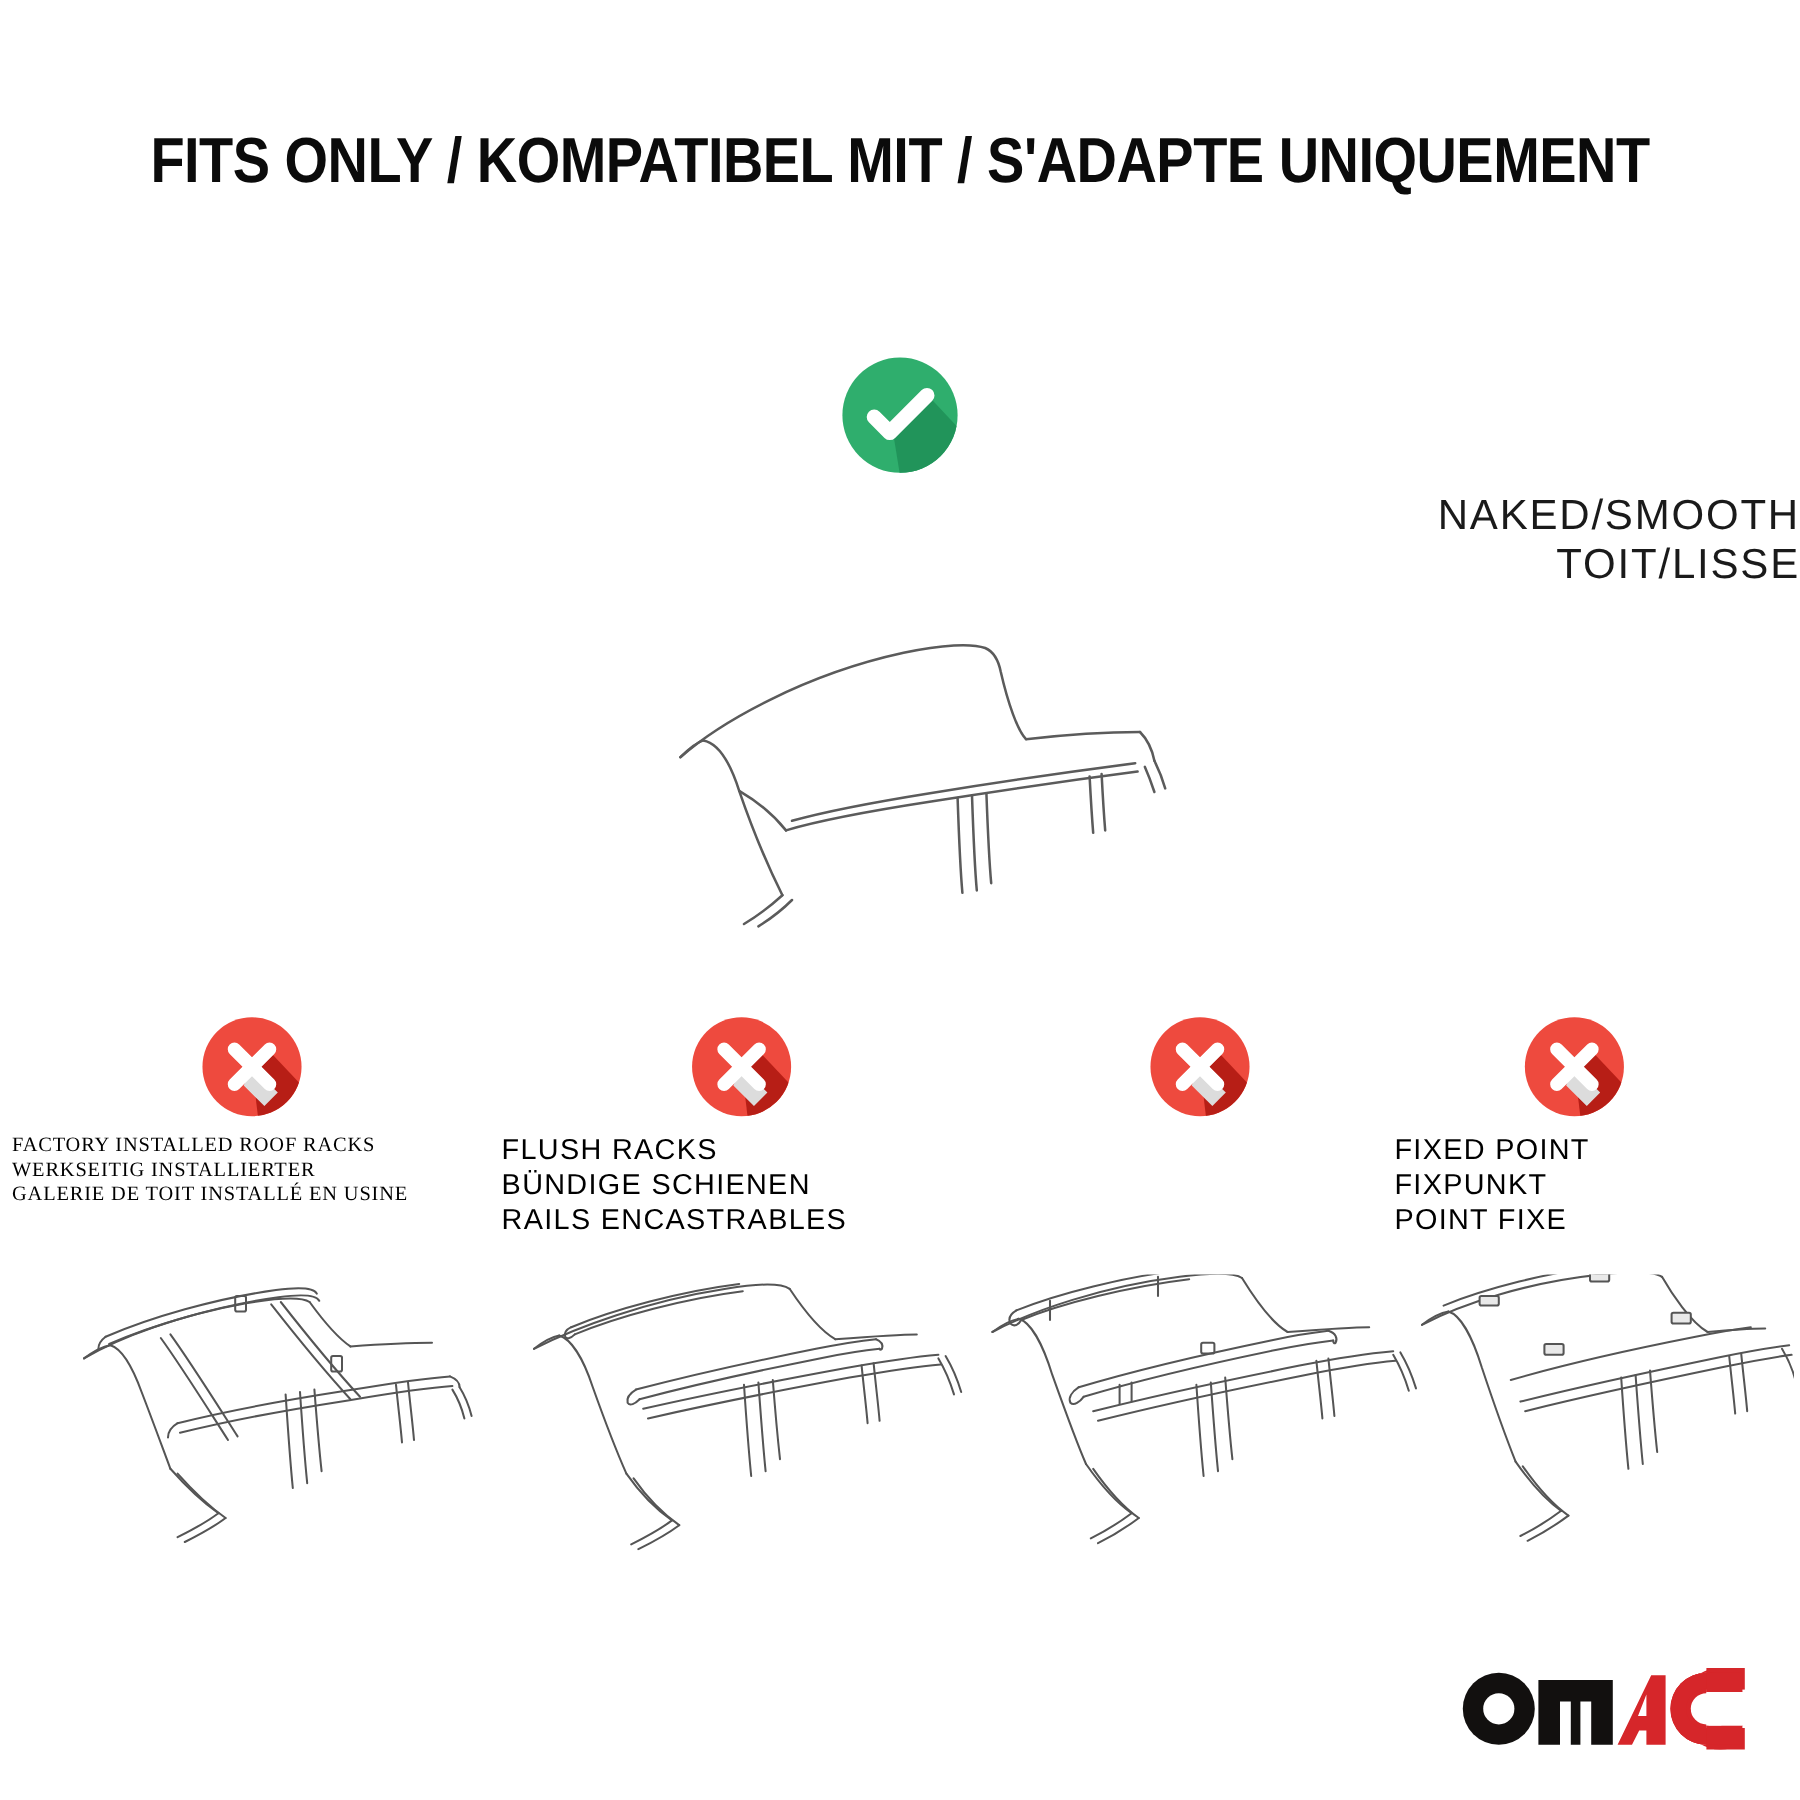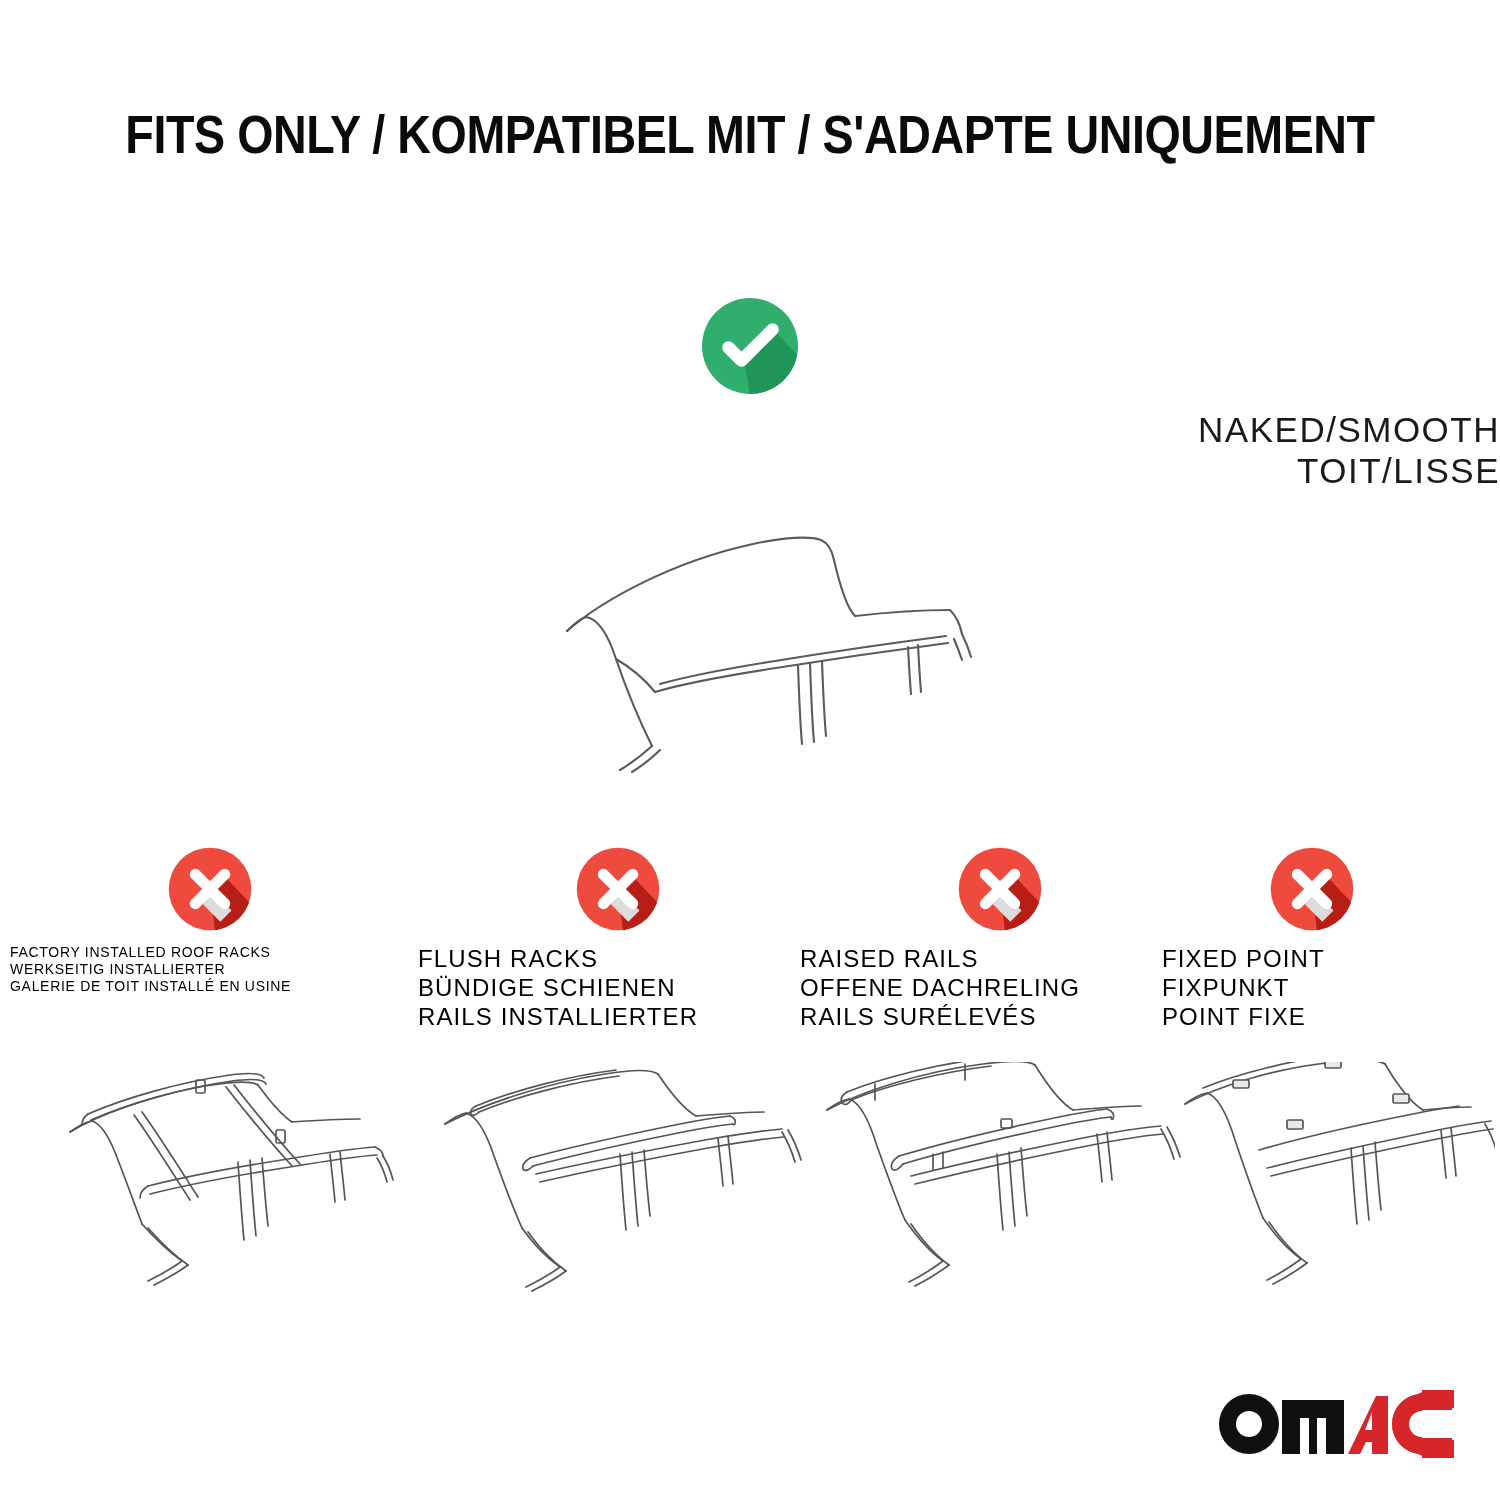--- a/index.html
+++ b/index.html
@@ -58,21 +58,21 @@
   
   .bad-row{position:absolute;top:846px;left:0;width:1500px;height:200px;}
   .bad-col{position:absolute;top:0;}
   .bad-col .icon-wrap{display:flex;justify-content:center;}
   .bad-col .labels{
     margin-top:12px;
     font-size:24px;
     letter-spacing:1.1px;
     line-height:1.21;
   }
-  .bad-col.small .labels{font-size:14px;letter-spacing:0.7px;line-height:1.22;}
+  .bad-col.small .labels{font-size:17px;letter-spacing:0.7px;line-height:1.22;font-family:Liberation Serif, serif;}
 
   
   #col-factory{left:10px;width:400px;}
   #col-flush  {left:418px;width:400px;}
   #col-raised {left:800px;width:400px;}
   #col-fixed  {left:1162px;width:300px;}
 
   
   .roof-row{position:absolute;top:1062px;left:0;width:1500px;height:260px;}
   .roof-slot{position:absolute;top:0;}
@@ -193,21 +193,21 @@
           </g>
           <g stroke="#ffffff" stroke-width="13" stroke-linecap="round">
             <line x1="33" y1="33" x2="67" y2="67"></line>
             <line x1="67" y1="33" x2="33" y2="67"></line>
           </g>
         </svg>
       </div>
       <div class="labels">
         <div>FLUSH RACKS</div>
         <div>BÜNDIGE SCHIENEN</div>
-        <div>RAILS INSTALLIERTER</div>
+        <div>RAILS ENCASTRABLES</div>
       </div>
     </div>
 
     <div class="bad-col" id="col-raised">
       <div class="icon-wrap">
         <svg width="86" height="86" viewBox="0 0 100 100">
           <defs>
               <clipPath id="rclip3">
                 <circle cx="50" cy="50" r="48"></circle>
               </clipPath>
@@ -215,25 +215,20 @@
           <circle cx="50" cy="50" r="48" fill="#ee4a3e"></circle>
           <g clip-path="url(#rclip3)">
             <path d="M50 50 L66 34 L100 70 L100 100 L56 100 Z" fill="#b71e16"></path>
             <path d="M50 50 L62 62 L75 75 L62 88 L42 68 Z" fill="#dcdcdc"></path>
           </g>
           <g stroke="#ffffff" stroke-width="13" stroke-linecap="round">
             <line x1="33" y1="33" x2="67" y2="67"></line>
             <line x1="67" y1="33" x2="33" y2="67"></line>
           </g>
         </svg>
-      </div>
-      <div class="labels">
-        <div>RAISED RAILS</div>
-        <div>OFFENE DACHRELING</div>
-        <div>RAILS SURÉLEVÉS</div>
       </div>
     </div>
 
     <div class="bad-col" id="col-fixed">
       <div class="icon-wrap">
         <svg width="86" height="86" viewBox="0 0 100 100">
           <defs>
               <clipPath id="rclip4">
                 <circle cx="50" cy="50" r="48"></circle>
               </clipPath>

